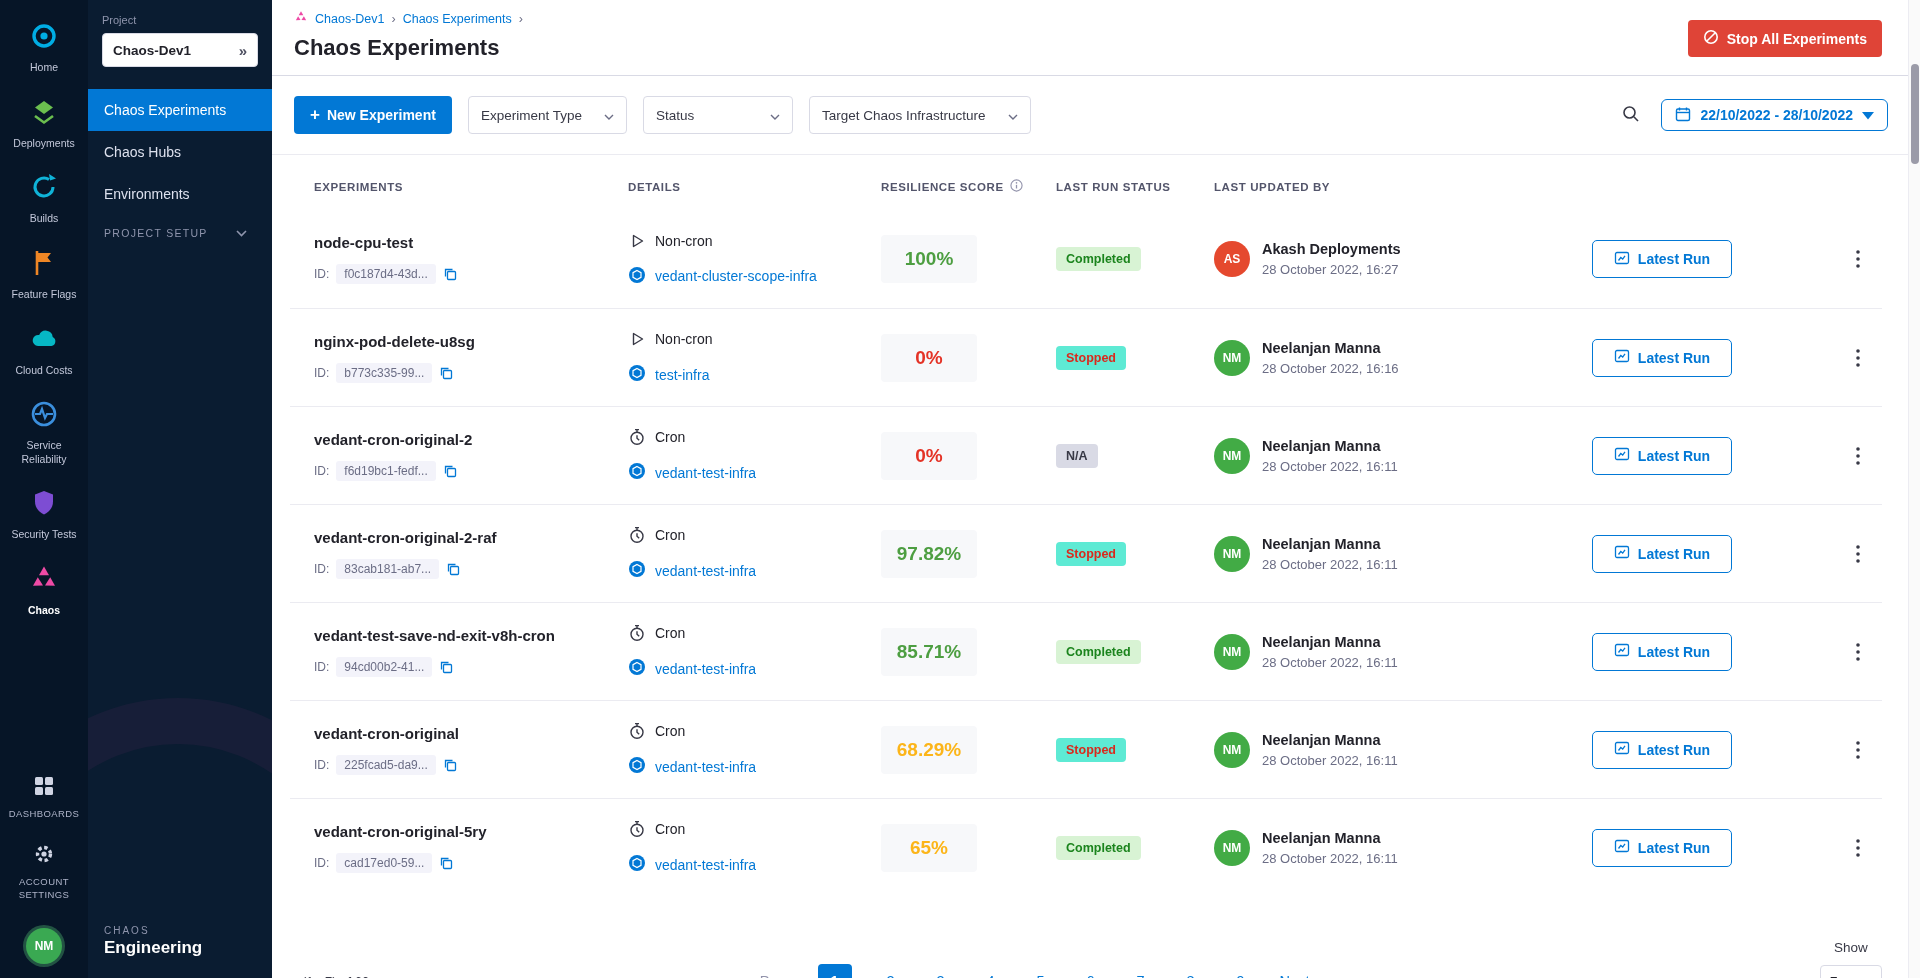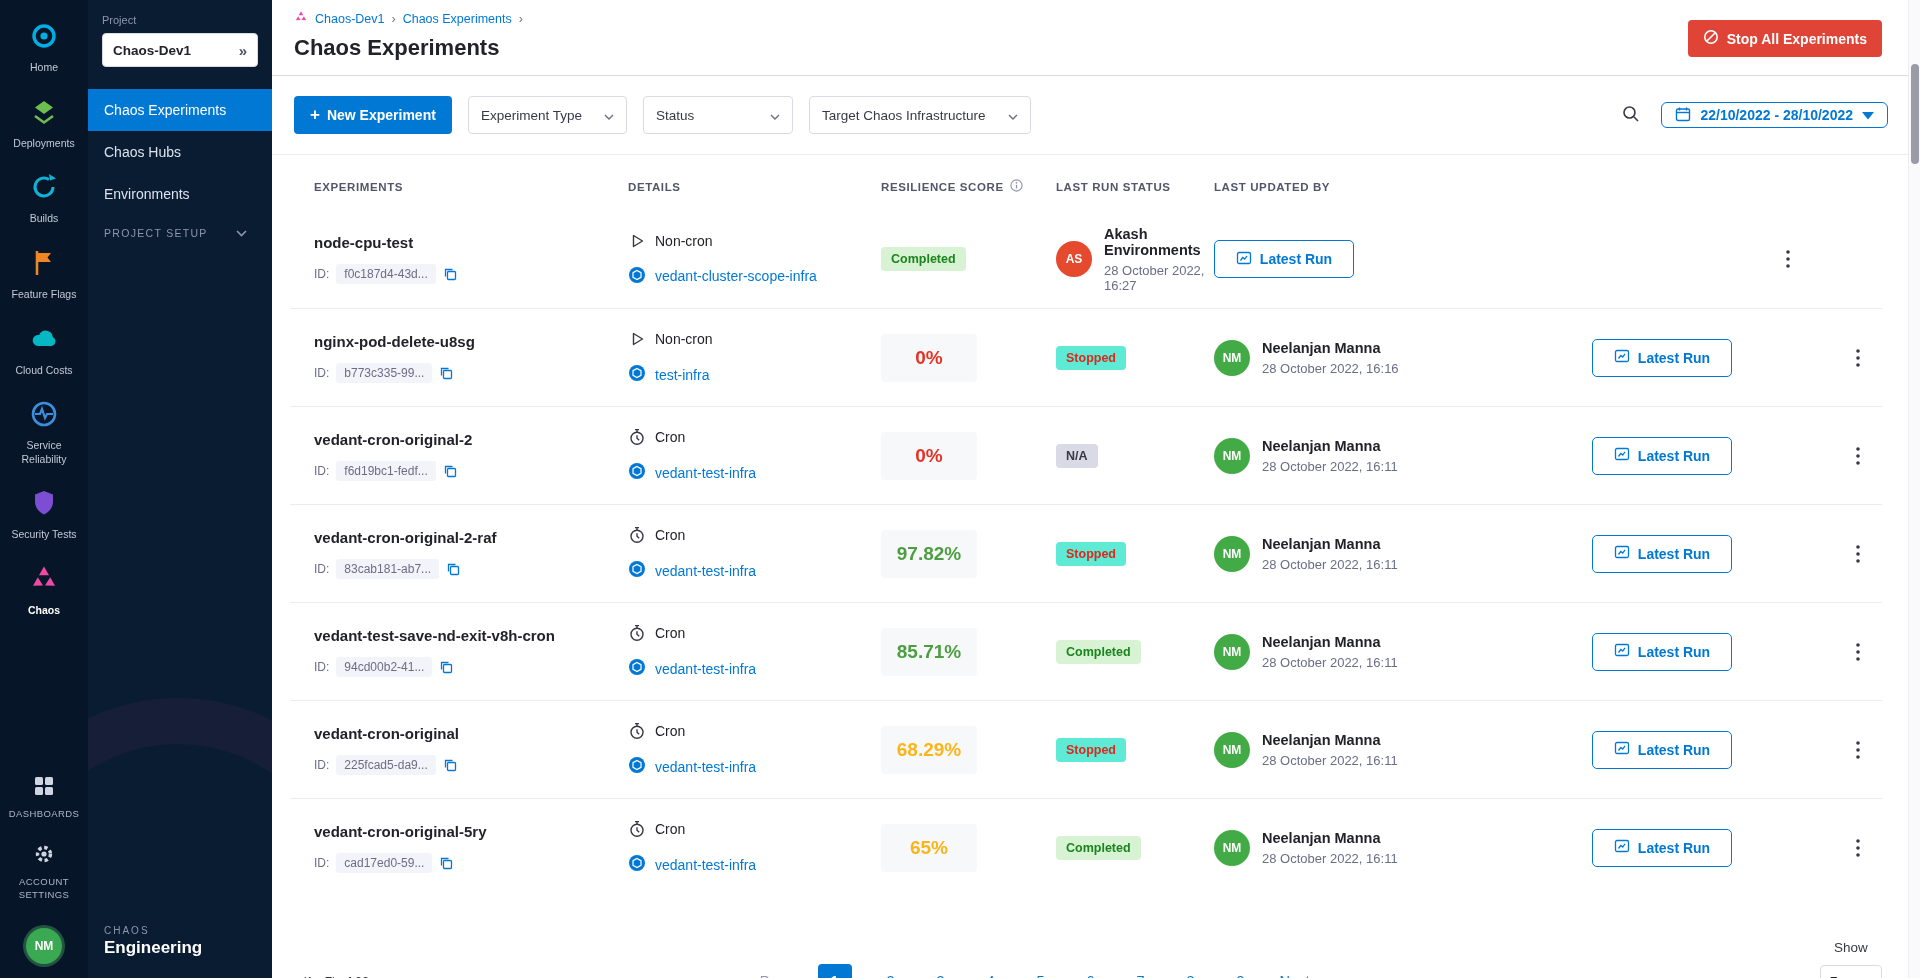--- a/index.html
+++ b/index.html
@@ -58,21 +58,21 @@
     border:none; border-radius:4px; height:38px; padding:0 16px; font-size:14px; font-weight:bold;
     cursor:pointer; font-family:inherit; }
   .new-exp .plus { font-size:17px; font-weight:bold; }
   .filter-select { display:flex; align-items:center; justify-content:space-between; gap:22px;
     border:1px solid #d9dae5; border-radius:4px; height:38px; padding:0 12px; font-size:13.5px;
     color:#383946; cursor:pointer; background:#fff; }
   .filter-select:nth-of-type(2) { min-width:150px; }
   .toolbar-right { margin-left:auto; display:flex; align-items:center; gap:14px; }
   .search-btn { background:none; border:none; cursor:pointer; padding:6px; display:flex; }
   .date-btn { display:flex; align-items:center; gap:9px; border:1px solid var(--accent-blue,#0278d5);
-    border-radius:6px; height:26px; padding:0 13px; background:#fff; color:var(--accent-blue,#0278d5);
+    border-radius:6px; height:32px; padding:0 13px; background:#fff; color:var(--accent-blue,#0278d5);
     font-size:14px; font-weight:bold; cursor:pointer; font-family:inherit; }
 
   .grid-cols { display:grid; grid-template-columns:314px 253px 175px 158px 378px 150px 1fr 48px;
     align-items:center; }
   .t-head { margin:0 26px 0 18px; padding:24px 0 16px 24px; font-size:11.5px; font-weight:bold;
     color:#53556b; letter-spacing:.6px; }
   .score-head { display:flex; align-items:center; gap:6px; }
 
   .rows { margin:0 26px 0 18px; }
   .t-row { height:98px; padding-left:24px; }
@@ -348,25 +348,26 @@
         <span>Non-cron</span>
       </div>
       <div class="detail-line">
         <span><svg width="18" height="18" viewBox="0 0 18 18">
                   <circle cx="9" cy="9" r="8" fill="#0278d5"></circle>
                   <path d="M9 4.4l4 2.3v4.6l-4 2.3-4-2.3V6.7z" fill="none" stroke="#fff" stroke-width="1.2"></path>
                 </svg></span>
         <a class="infra-link">vedant-cluster-scope-infra</a>
       </div>
     </div>
+    <div><span class="score-box score-green">100%</span></div>
     <div><span class="badge badge-completed">Completed</span></div>
     <div class="user-cell">
       <div class="avatar" style="background: rgb(229, 73, 46);">AS</div>
       <div>
-        <div class="user-name">Akash Environments</div>
+        <div class="user-name">Akash Deployments</div>
         <div class="user-date">28 October 2022, 16:27</div>
       </div>
     </div>
     <div>
       <button class="latest-run">
         <span><svg width="16" height="16" viewBox="0 0 16 16">
                   <rect x="1.5" y="2.5" width="13" height="11" rx="1.5" fill="none" stroke="#0278d5" stroke-width="1.3"></rect>
                   <path d="M4.5 10.5l2.3-3 1.9 1.6 2.3-3.2" fill="none" stroke="#0278d5" stroke-width="1.3"></path>
                 </svg></span>
         <span>Latest Run</span>

